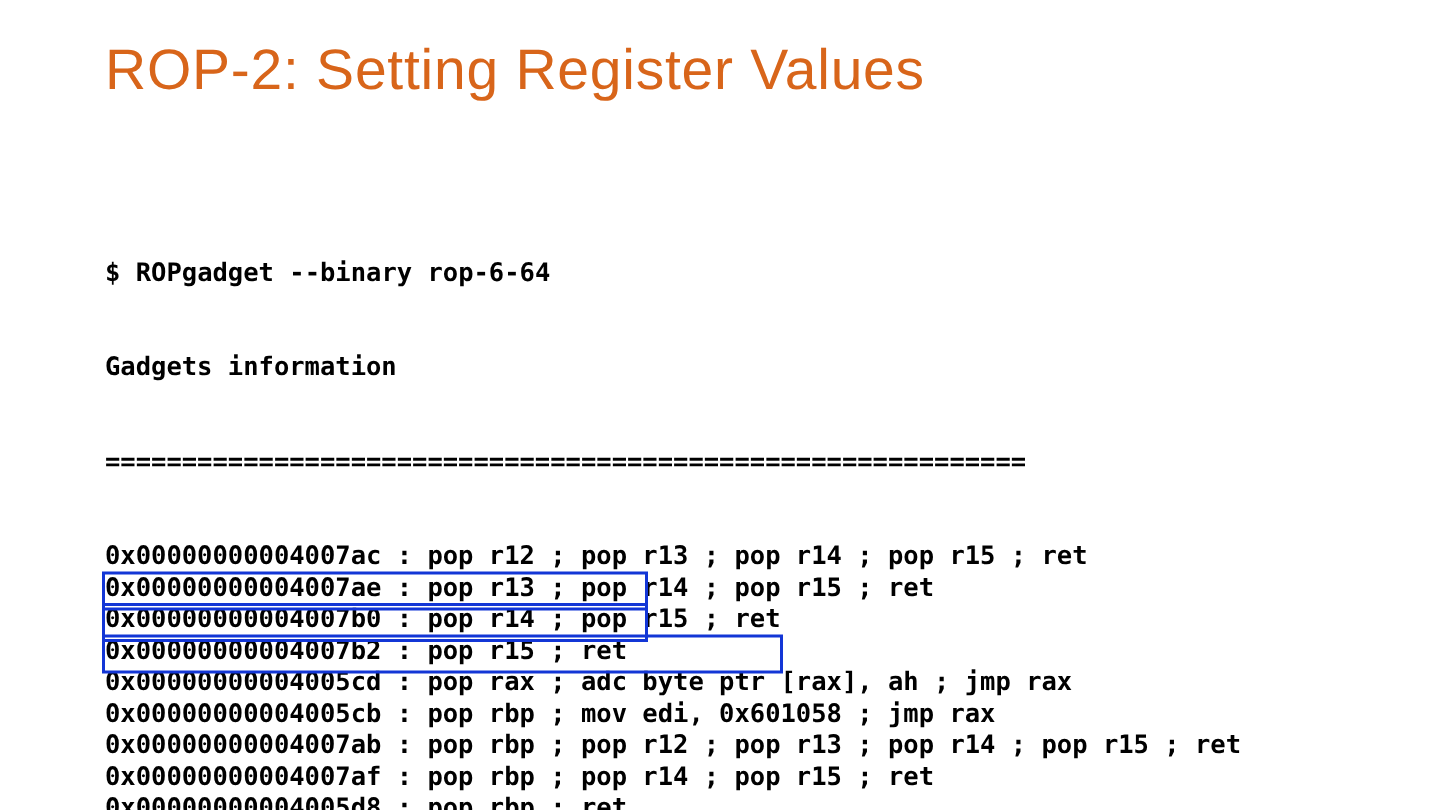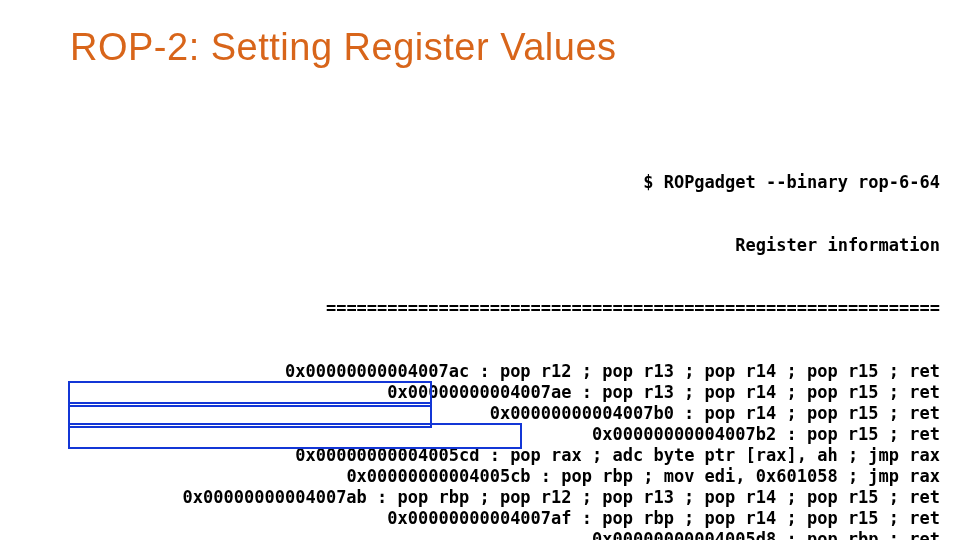--- a/index.html
+++ b/index.html
@@ -9,21 +9,20 @@
     height: 540px;
     background: #fff;
     font-family: Arial, Helvetica, sans-serif;
     overflow: hidden;
   }
   .slide {
     position: relative;
     width: 960px;
     height: 422px;
     box-sizing: border-box;
-    text-align: right;
   }
   .title {
     position: absolute;
     left: 70px;
     top: 26px;
     font-size: 38px;
     font-weight: 400;
     color: #d8651a;
     letter-spacing: 0.5px;
   }
@@ -52,21 +51,21 @@
 </style>
 </head>
 <body>
 
 <div class="slide">
 
   <div class="title">ROP-2: Setting Register Values</div>
 
   <div class="terminal">
     <div class="cmd-line"><span>$</span> <span>ROPgadget --binary rop-6-64</span></div>
-    <div class="info-line">Register information</div>
+    <div class="info-line">Gadgets information</div>
     <div class="divider-line">============================================================</div>
     <div id="gadget-list"><div class="gadget-row">0x00000000004007ac : pop r12 ; pop r13 ; pop r14 ; pop r15 ; ret</div><div class="gadget-row">0x00000000004007ae : pop r13 ; pop r14 ; pop r15 ; ret</div><div class="gadget-row">0x00000000004007b0 : pop r14 ; pop r15 ; ret</div><div class="gadget-row">0x00000000004007b2 : pop r15 ; ret</div><div class="gadget-row">0x00000000004005cd : pop rax ; adc byte ptr [rax], ah ; jmp rax</div><div class="gadget-row">0x00000000004005cb : pop rbp ; mov edi, 0x601058 ; jmp rax</div><div class="gadget-row">0x00000000004007ab : pop rbp ; pop r12 ; pop r13 ; pop r14 ; pop r15 ; ret</div><div class="gadget-row">0x00000000004007af : pop rbp ; pop r14 ; pop r15 ; ret</div><div class="gadget-row">0x00000000004005d8 : pop rbp ; ret</div></div>
   </div>
 
   <div class="hilite" style="left:68px; top:381px; width:360px; height:22px;"></div>
   <div class="hilite" style="left:68px; top:402px; width:360px; height:22px;"></div>
   <div class="hilite" style="left:68px; top:423px; width:450px; height:22px;"></div>
 
 </div>
 

